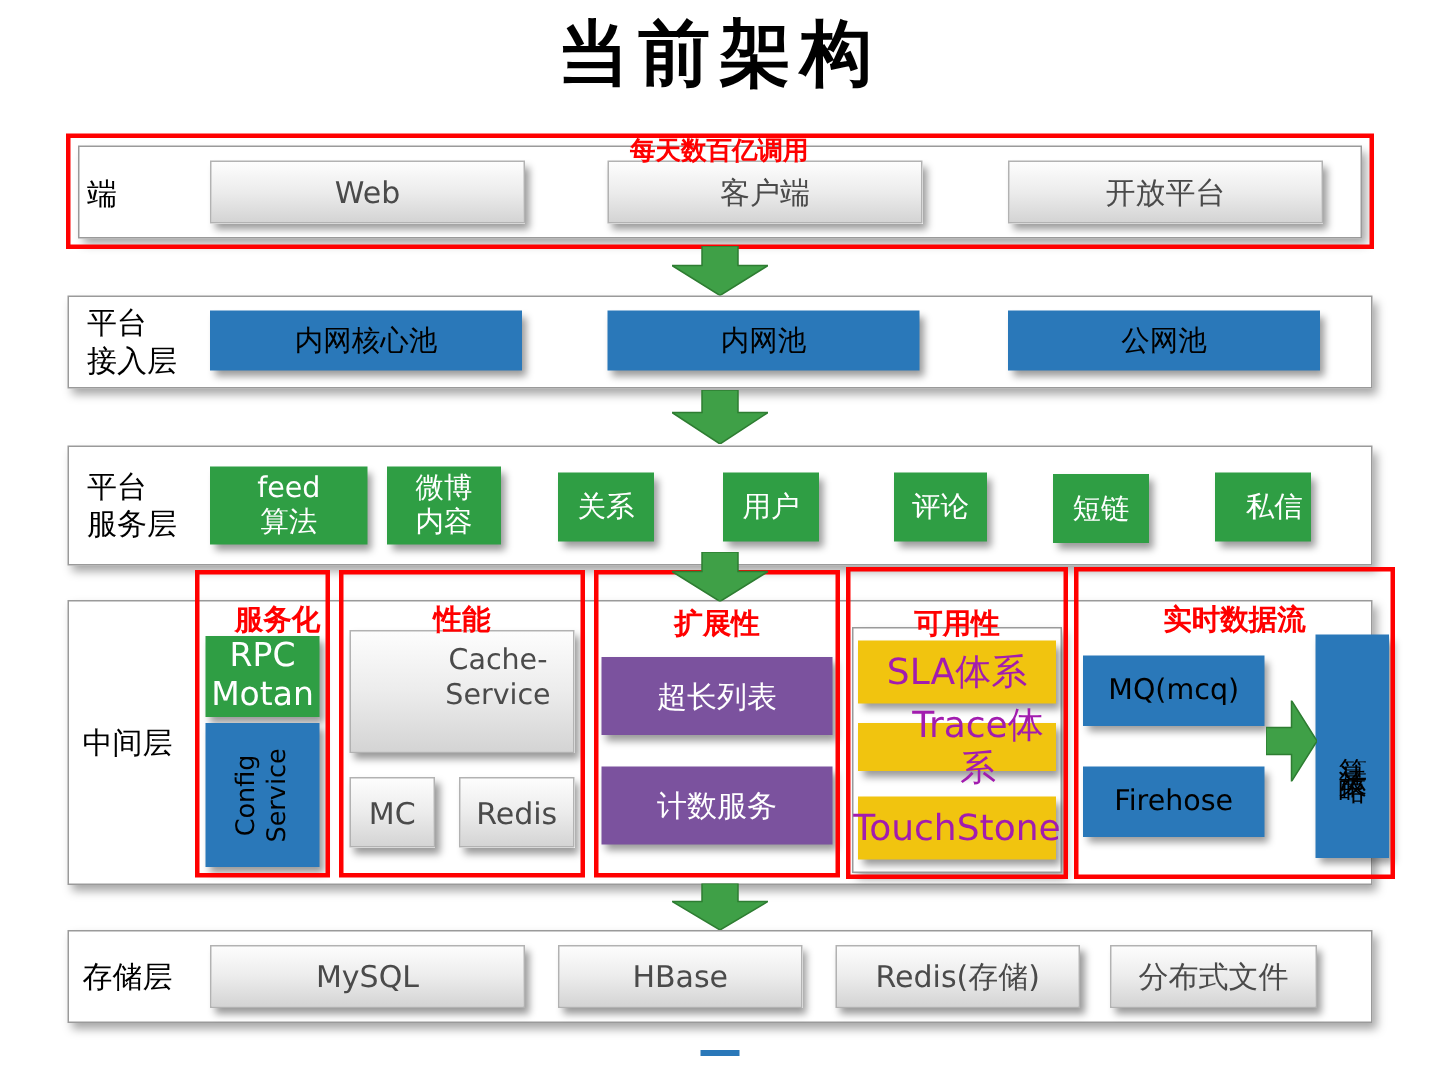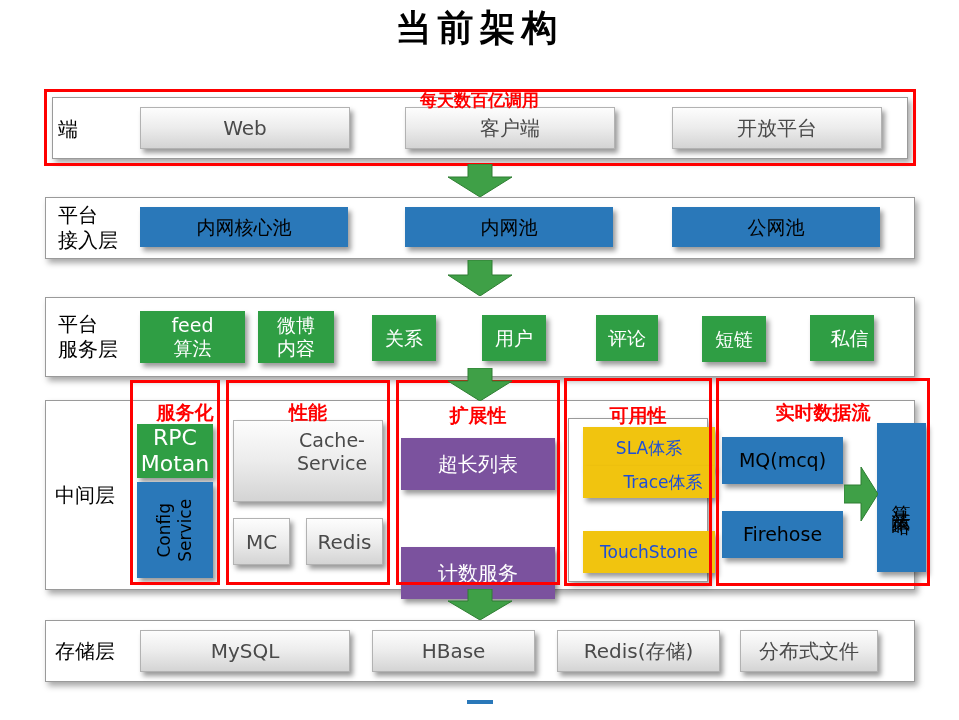--- a/index.html
+++ b/index.html
@@ -1,38 +1,38 @@
 <!DOCTYPE html>
 <html style="--red: #ff0000; --blue: #2a78b9; --green: #2f9e44; --purple: #7b529e; --yellow: #f1c40f; --arrow_green: #3fa047;"><head>
 <meta charset="utf-8">
 <style>
   * { margin:0; padding:0; box-sizing:border-box; }
   html,body { background:#ffffff; }
   body { font-family:"DejaVu Sans","Liberation Sans",sans-serif; }
   .canvas { position:relative; width:959px; height:720px; background:#fff; overflow:hidden; }
 
   .title { position:absolute; top:4px; left:0; width:100%; text-align:center;
-           font-size:36px; font-weight:700; color:#000; letter-spacing:6px; }
+           font-size:48px; font-weight:700; color:#000; letter-spacing:6px; }
   .annotation { position:absolute; top:89px; left:50%; transform:translateX(-50%);
                 font-size:17px; font-weight:700; color:var(--red,#f00); z-index:12; white-space:nowrap; }
 
   .row-box { position:absolute; background:#fff; border:1px solid #9a9a9a;
              box-shadow:3px 4px 6px rgba(0,0,0,0.35); z-index:1; }
   .row-label { position:absolute; color:#000; font-size:20px; line-height:1.25;
                white-space:pre-line; z-index:3; }
 
   .box { position:absolute; display:flex; align-items:center; justify-content:center;
          text-align:center; white-space:pre-line; line-height:1.2;
          box-shadow:3px 4px 5px rgba(0,0,0,0.4); z-index:2; }
   .gray3d { background:linear-gradient(180deg,#fdfdfd 0%,#ececec 50%,#d4d4d4 100%);
             border:1px solid #b2b2b2; color:#4a4a4a; font-size:20px; }
   .blue   { background:var(--blue,#2a78b9); color:#000000; font-size:19px; }
   .green  { background:var(--green,#2f9e44); color:#fff; font-size:19px; }
   .purple { background:var(--purple,#7b529e); color:#fff; font-size:20px; }
-  .yellow { background:var(--yellow,#f1c40f); color:#1d4ed8; font-size:17px;margin-left:11px; }
+  .yellow { background:var(--yellow,#f1c40f); color:#a21caf; font-size:24px; }
   .align-top { align-items:flex-start; padding-top:8px;padding-left:48px; }
 
   .red-frame { position:absolute; border:3px solid var(--red,#f00); z-index:8; pointer-events:none; }
   .group-title { position:absolute; color:var(--red,#f00); font-size:19px; font-weight:700;
                  text-align:center; z-index:9; }
   .arrow { position:absolute; z-index:10; line-height:0; }
 
   .rot-270 { transform:rotate(-90deg); white-space:pre-line; font-size:17px;
              line-height:1.25; text-align:center; }
   .vtext { writing-mode:vertical-rl; letter-spacing:4px; font-size:19px; }
@@ -106,27 +106,27 @@
 
   <div class="red-frame" style="left:226px;top:380px;width:164px;height:205px;"></div>
   <div class="group-title" style="left:226px;top:400px;width:164px;">性能</div>
   <div class="box gray3d align-top" style="left:233px;top:420px;width:150px;height:82px;font-size:19px;">Cache-Service</div>
   <div class="box gray3d" style="left:233px;top:518px;width:57px;height:47px;">MC</div>
   <div class="box gray3d" style="left:306px;top:518px;width:77px;height:47px;">Redis</div>
 
   <div class="red-frame" style="left:396px;top:380px;width:164px;height:205px;"></div>
   <div class="group-title" style="left:396px;top:403px;width:164px;">扩展性</div>
   <div class="box purple" style="left:401px;top:438px;width:154px;height:52px;">超长列表</div>
-  <div class="box purple" style="left:401px;top:511px;width:154px;height:52px;margin-top:36px;">计数服务</div>
+  <div class="box purple" style="left:401px;top:511px;width:154px;height:52px;">计数服务</div>
 
   <div class="red-frame" style="left:564px;top:378px;width:148px;height:208px;"></div>
   <div class="group-title" style="left:564px;top:403px;width:148px;">可用性</div>
   <div class="row-box" style="left:568px;top:418px;width:140px;height:164px;z-index:2;"></div>
   <div class="box yellow" style="left:572px;top:427px;width:132px;height:42px;z-index:4;">SLA体系</div>
-  <div class="box yellow" style="left:572px;top:466px;width:132px;height:32px;z-index:4;padding-left:28px;">Trace体系</div>
+  <div class="box yellow" style="left:572px;top:482px;width:132px;height:32px;z-index:4;padding-left:28px;">Trace体系</div>
   <div class="box yellow" style="left:572px;top:531px;width:132px;height:42px;z-index:4;">TouchStone</div>
 
   <div class="red-frame" style="left:716px;top:378px;width:214px;height:208px;"></div>
   <div class="group-title" style="left:716px;top:400px;width:214px;">实时数据流</div>
   <div class="box blue" style="left:722px;top:437px;width:121px;height:47px;">MQ(mcq)</div>
   <div class="box blue" style="left:722px;top:511px;width:121px;height:47px;">Firehose</div>
   <div class="arrow" style="left:844px;top:467px;">
     <svg width="34" height="54" viewBox="0 0 34 54">
         <polygon points="0,18 17,18 17,0 34,27 17,54 17,36 0,36" fill="#3fa047" stroke="#2e7d32" stroke-width="1"></polygon>
       </svg>

